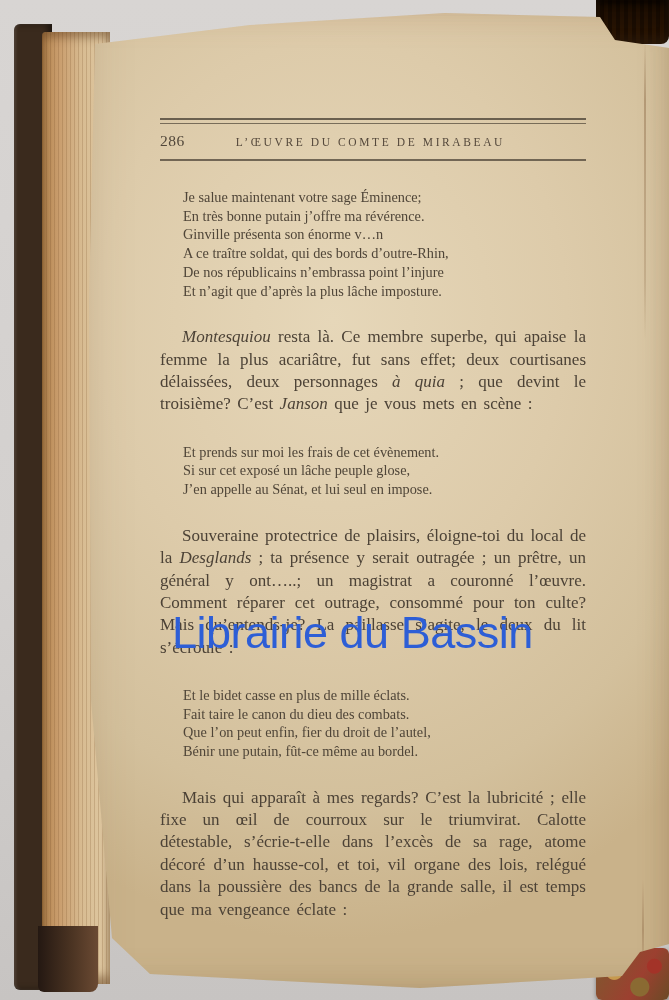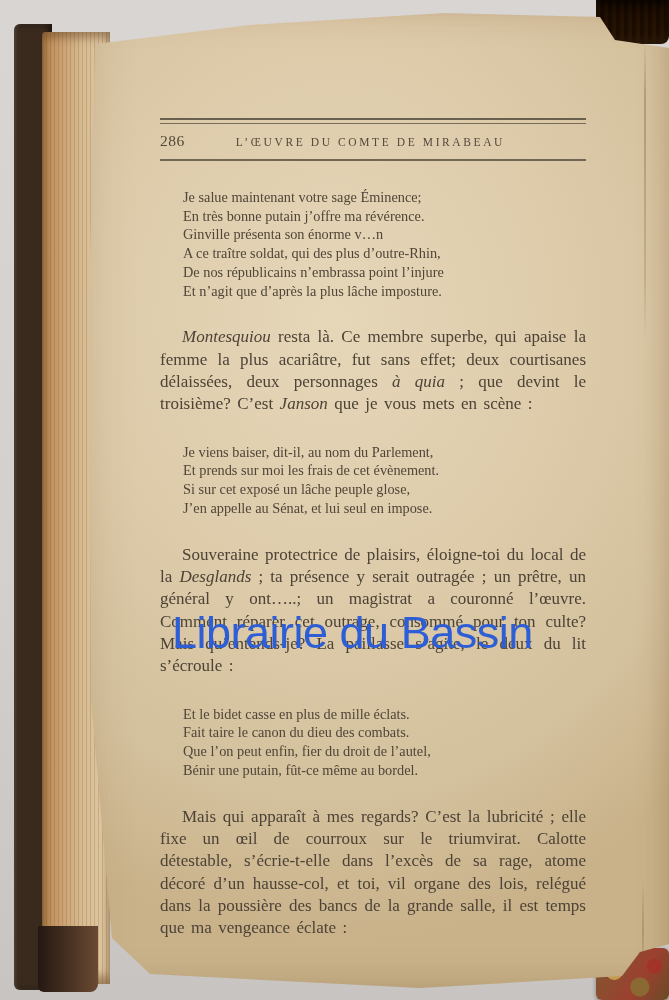--- a/index.html
+++ b/index.html
@@ -145,27 +145,26 @@
       <div class="header-row">
         <span class="page-number">286</span>
         <span class="running-title">L’ŒUVRE DU COMTE DE MIRABEAU</span>
       </div>
       <div class="rule-single"></div>
       <div id="flow">
           <div class="verse">
             <div class="vline">Je salue maintenant votre sage Éminence;</div>
             <div class="vline">En très bonne putain j’offre ma révérence.</div>
             <div class="vline">Ginville présenta son énorme v…n</div>
-            <div class="vline">A ce traître soldat, qui des plus d’outre-Rhin,</div>
+            <div class="vline">A ce traître soldat, qui des bords d’outre-Rhin,</div>
             <div class="vline">De nos républicains n’embrassa point l’injure</div>
             <div class="vline">Et n’agit que d’après la plus lâche imposture.</div>
           </div>
           <p class="para"><span class="it">Montesquiou</span><span> resta là. Ce membre superbe, qui apaise la femme la plus acariâtre, fut sans effet; deux courtisanes délaissées, deux personnages </span><span class="it">à quia</span><span> ; que devint le troisième? C’est </span><span class="it">Janson</span><span> que je vous mets en scène :</span></p>
           <div class="verse">
-            <div class="vline">Je viens baiser, dit-il, au nom du Parlement,</div>
             <div class="vline">Et prends sur moi les frais de cet évènement.</div>
             <div class="vline">Si sur cet exposé un lâche peuple glose,</div>
             <div class="vline">J’en appelle au Sénat, et lui seul en impose.</div>
           </div>
           <p class="para"><span>Souveraine protectrice de plaisirs, éloigne-toi du local de la </span><span class="it">Desglands</span><span> ; ta présence y serait outragée ; un prêtre, un général y ont…..; un magistrat a couronné l’œuvre. Comment réparer cet outrage, consommé pour ton culte? Mais qu’entends-je? La paillasse s’agite, le deux du lit s’écroule :</span></p>
           <div class="verse">
             <div class="vline">Et le bidet casse en plus de mille éclats.</div>
             <div class="vline">Fait taire le canon du dieu des combats.</div>
             <div class="vline">Que l’on peut enfin, fier du droit de l’autel,</div>
             <div class="vline">Bénir une putain, fût-ce même au bordel.</div>

